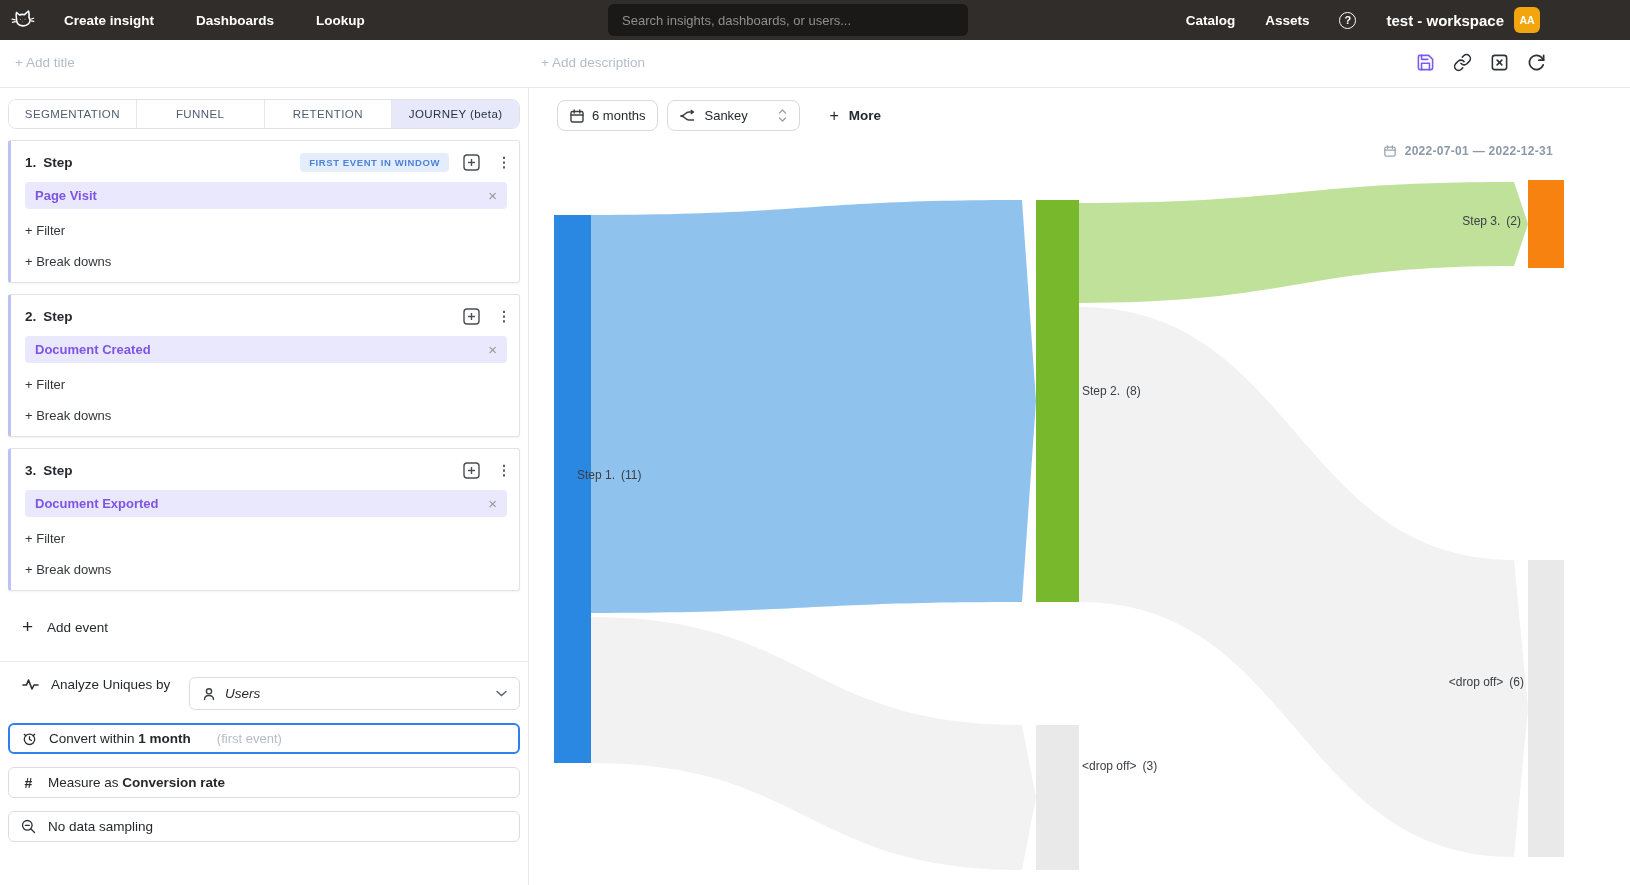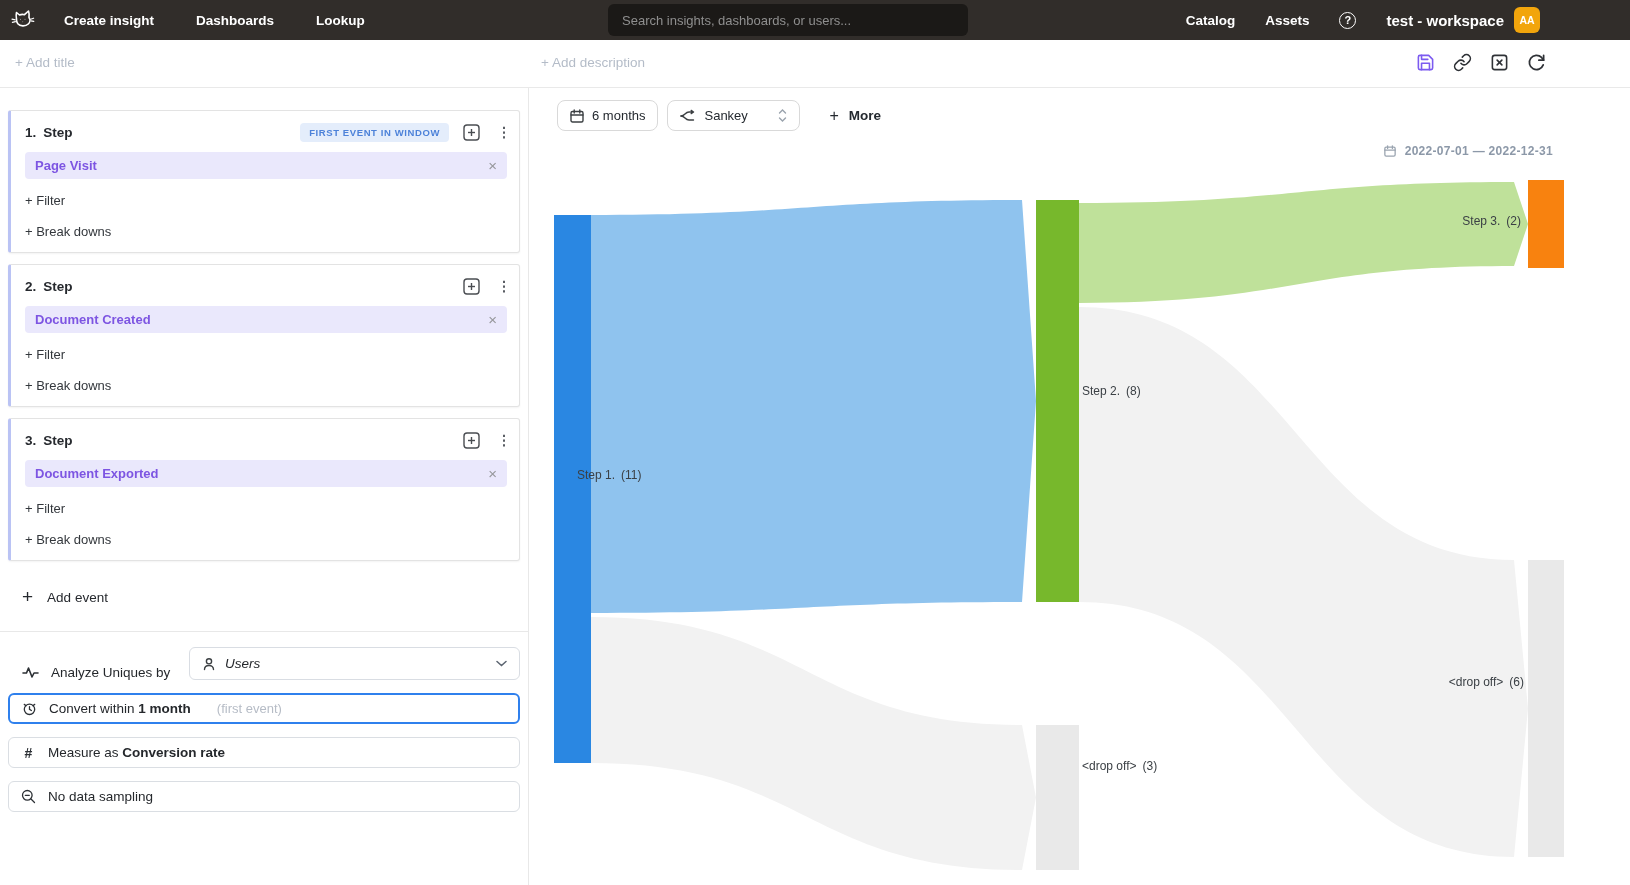--- a/index.html
+++ b/index.html
@@ -61,21 +61,21 @@
   .event-x { margin-left:auto; color:#96979b; font-size:15px; cursor:pointer; line-height:14px; }
   .add-filter { margin-top:14px; font-size:13px; color:#33373c; cursor:pointer; }
   .add-breakdown { margin-top:16px; font-size:13px; color:#33373c; cursor:pointer; }
 
   
   .add-event { margin-top:24px; display:flex; align-items:center; padding-left:14px; cursor:pointer; height:24px;}
   .add-event .plus { font-size:19px; font-weight:400; color:#26292e; margin-right:14px; line-height:18px;}
   .add-event .lbl { font-size:13.5px; color:#26292e; }
   .panel-divider { margin:22px -8px 0 -8px; border-top:1px solid #e8e8e8; }
 
-  .analyze-row { margin-top:15px; display:flex; align-items:flex-end; padding-left:14px; height:33px; }
+  .analyze-row { margin-top:15px; display:flex; align-items:flex-start; padding-left:14px; height:33px; }
   .analyze-row .lbl { font-size:13.5px; color:#25282c; margin-left:12px; }
   .select-box { margin-left:auto; width:331px; height:33px; border:1px solid #d9dde3; border-radius:6px;
     display:flex; align-items:center; padding:0 12px; cursor:pointer; background:#fff;font-style:italic; }
   .select-box .val { font-size:13.5px; color:#25282c; margin-left:9px; }
   .select-box .caret { margin-left:auto; display:flex; }
 
   .ctl-row { margin-top:13px; height:31px; border:1px solid #dadee3; border-radius:6px; display:flex;
     align-items:center; padding:0 12px; cursor:pointer; background:#fff; }
   .ctl-row.focus { border:2px solid #2f80ed; }
   .ctl-row .txt { font-size:13.5px; color:#25282c; margin-left:12px; }
@@ -158,20 +158,26 @@
         <path d="M20.49 15a9 9 0 1 1-2.12-9.36L21 9"></path>
       </svg>
     </span>
   </span>
 </div>
 
 <div class="main">
 
   <div class="left-panel">
 
+    <div class="tabbar">
+      <span class="tab">SEGMENTATION</span>
+      <span class="tab">FUNNEL</span>
+      <span class="tab">RETENTION</span>
+      <span class="tab active">JOURNEY (beta)</span>
+    </div>
 
     <div class="card">
       <div class="card-head">
         <span class="step-num">1.</span>
         <span class="step-title">Step</span>
         <span class="spacer"></span>
         <span class="badge">FIRST EVENT IN WINDOW</span>
         <span class="plus-square">
           <svg width="17" height="17" viewBox="0 0 17 17" fill="none" stroke="#4a4d52" stroke-width="1.4">
             <rect x="1" y="1" width="15" height="15" rx="3"></rect>

